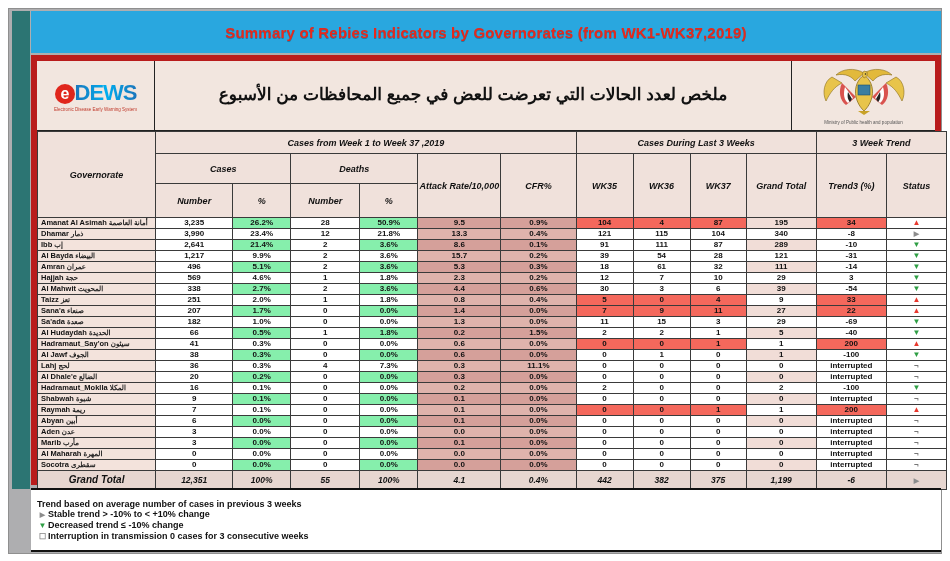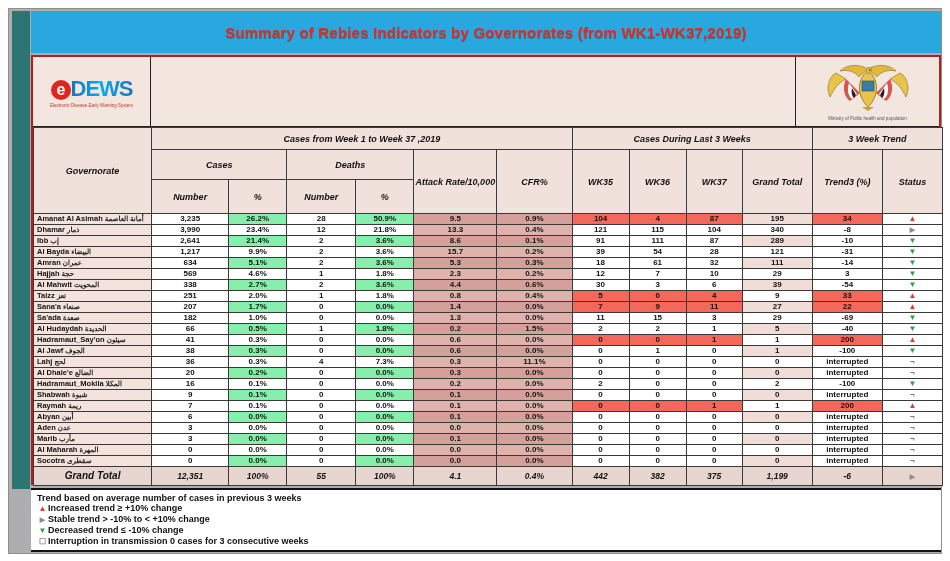--- a/index.html
+++ b/index.html
@@ -2,21 +2,21 @@
 <html><head>
 <meta charset="utf-8">
 <style>
   * { margin:0; padding:0; box-sizing:border-box; }
   html,body { width:950px; height:561px; background:#ffffff; font-family:"Liberation Sans", sans-serif; }
   .page { position:relative; width:950px; height:561px; background:#ffffff; overflow:hidden; }
   .frame { position:absolute; left:8px; top:8px; width:934px; height:546px; background:#aeaeb0; border:1px solid #8f8f8f; }
   .teal-bar { position:absolute; left:3px; top:2px; width:18px; height:478px; background:#2c7573; }
   .banner { position:absolute; left:22px; top:2px; width:910px; height:42px; background:#29a7df; display:flex; align-items:center; justify-content:center; }
   .banner-title { color:#e7281b; font-weight:bold; font-size:15px; letter-spacing:0.2px; text-shadow:0 1px 0 rgba(0,0,0,0.25); }
-  .panel { position:absolute; left:22px; top:46px; width:910px; height:430px; background:#f2e6df; border:2px solid #b91c1c; }
+  .panel { position:absolute; left:22px; top:46px; width:910px; height:430px; background:#f2e6df; border:6px solid #b91c1c; }
   .top-band { display:flex; height:70px; border-bottom:1px solid #222; }
   .edews-cell { width:118px; border-right:1px solid #222; display:flex; flex-direction:column; align-items:center; justify-content:center; }
   .edews-word { font-size:22px; font-weight:bold; letter-spacing:-1px; }
   .edews-e { display:inline-block; width:20px; height:20px; line-height:19px; border-radius:50%; background:#e0261c; color:#fff; text-align:center; font-size:16px; font-weight:bold; vertical-align:middle; }
   .edews-dews { background:linear-gradient(90deg,#1b75bb,#00aeef,#1b75bb); -webkit-background-clip:text; background-clip:text; color:transparent; }
   .edews-sub { font-size:4.5px; color:#c0392b; margin-top:1px; white-space:nowrap; }
   .arabic-cell { flex:1; border-right:1px solid #222; display:flex; flex-direction:column; align-items:center; justify-content:center; direction:rtl; }
   .ar-line { font-size:17px; font-weight:bold; color:#111; line-height:1.35; }
   .emblem-cell { width:143px; display:flex; flex-direction:column; align-items:center; justify-content:center; }
   .emblem-caption { font-size:4.5px; color:#555; margin-top:1px; white-space:nowrap; }
@@ -34,21 +34,21 @@
   td.mauveD { background:#d5a09a; }
   td.mauveL { background:#dfb3ac; }
   td.hl { background:#f4685c; }
   td.totalcell { background:#f1ddd7; }
   tr.gt td { height:19px; background:#e7d6d0; font-size:8.5px; font-style:italic; }
   tr.gt td.gt-label { font-size:10px; text-align:center; }
   .ic-up { color:#e8392e; font-size:8px; font-style:normal; }
   .ic-down { color:#2e9e44; font-size:8px; font-style:normal; }
   .ic-stable { color:#8c8c8c; font-size:7px; font-style:normal; }
   .ic-int { color:#777; font-size:8px; font-style:normal; }
-  .legend-box { position:absolute; left:22px; top:479px; width:910px; height:64px; background:#ffffff; border-top:2px solid #111; border-bottom:2px solid #111; padding:3px 0 0 6px; }
+  .legend-box { position:absolute; left:22px; top:479px; width:910px; height:64px; background:#ffffff; border-top:2px solid #111; border-bottom:2px solid #111; padding:9px 0 0 6px; }
   .legend-title { font-size:9px; font-weight:bold; color:#111; }
   .legend-line { font-size:9px; font-weight:bold; color:#111; line-height:11px; }
   .legend-line .sym { display:inline-block; width:11px; text-align:center; }
   .lg-up { color:#e8392e; font-size:8px; }
   .lg-stable { color:#8c8c8c; font-size:7px; }
   .lg-down { color:#2e9e44; font-size:8px; }
   .lg-int { color:#888; font-size:8px; }
 </style>
 </head>
 <body>
@@ -64,20 +64,21 @@
 
     <div class="panel">
       <div class="top-band">
         <div class="edews-cell">
           <div class="edews-word">
             <span class="edews-e">e</span><span class="edews-dews">DEWS</span>
           </div>
           <div class="edews-sub">Electronic Disease Early Warning System</div>
         </div>
         <div class="arabic-cell">
+          <div class="ar-line">ملخص لعدد الحالات التي تعرضت للعض في جميع المحافظات من الأسبوع</div>
         </div>
         <div class="emblem-cell">
           <svg width="92" height="52" viewBox="0 0 92 52">
             <path d="M46 6 C36 0 24 2 18 8 C28 6 34 10 37 14 Z" fill="#e2b93b" stroke="#8a6d1d" stroke-width="0.6"></path>
             <path d="M46 6 C56 0 68 2 74 8 C64 6 58 10 55 14 Z" fill="#e2b93b" stroke="#8a6d1d" stroke-width="0.6"></path>
             <path d="M14 10 C6 14 4 26 8 34 C12 26 16 20 24 16 Z" fill="#e8c44a" stroke="#8a6d1d" stroke-width="0.6"></path>
             <path d="M78 10 C86 14 88 26 84 34 C80 26 76 20 68 16 Z" fill="#e8c44a" stroke="#8a6d1d" stroke-width="0.6"></path>
             <path d="M24 16 C20 24 22 34 28 38 L38 30 Z" fill="#d9534f"></path>
             <path d="M27 20 C25 27 26 33 30 36 L35 31 Z" fill="#ffffff"></path>
             <path d="M30 25 C29 30 30 33 32 35 L34 32 Z" fill="#222222"></path>
@@ -192,21 +193,21 @@
               <td class="mauveL">0.2%</td>
               <td>39</td>
               <td>54</td>
               <td>28</td>
               <td>121</td>
               <td>-31</td>
               <td><span class="ic-down">▼</span></td>
             </tr>
             <tr>
               <td class="c-gov"><span>Amran </span><span class="ar">عمران</span></td>
-              <td>634</td>
+              <td>496</td>
               <td class="pink">5.1%</td>
               <td>2</td>
               <td class="pink">3.6%</td>
               <td class="mauveD">5.3</td>
               <td class="mauveD">0.3%</td>
               <td>18</td>
               <td>61</td>
               <td>32</td>
               <td class="totalcell">111</td>
               <td>-14</td>
@@ -497,21 +498,20 @@
               <td>-6</td>
               <td><span class="ic-stable">▶</span></td>
             </tr>
           </tbody>
       </table>
     </div>
 
     <div class="legend-box">
       <div class="legend-title">Trend based on average number of cases in previous 3 weeks</div>
       <div id="legend-lines">
-          <div class="legend-line"><span class="sym lg-up">▲</span><span>Increased trend ≥ +10% change</span></div>
           <div class="legend-line"><span class="sym lg-stable">▶</span><span>Stable trend &gt; -10% to &lt; +10% change</span></div>
           <div class="legend-line"><span class="sym lg-down">▼</span><span>Decreased trend ≤ -10% change</span></div>
           <div class="legend-line"><span class="sym lg-int">☐</span><span>Interruption in transmission 0 cases for 3 consecutive weeks</span></div>
         </div>
     </div>
 
   </div>
 </div>
 
 </body></html>

